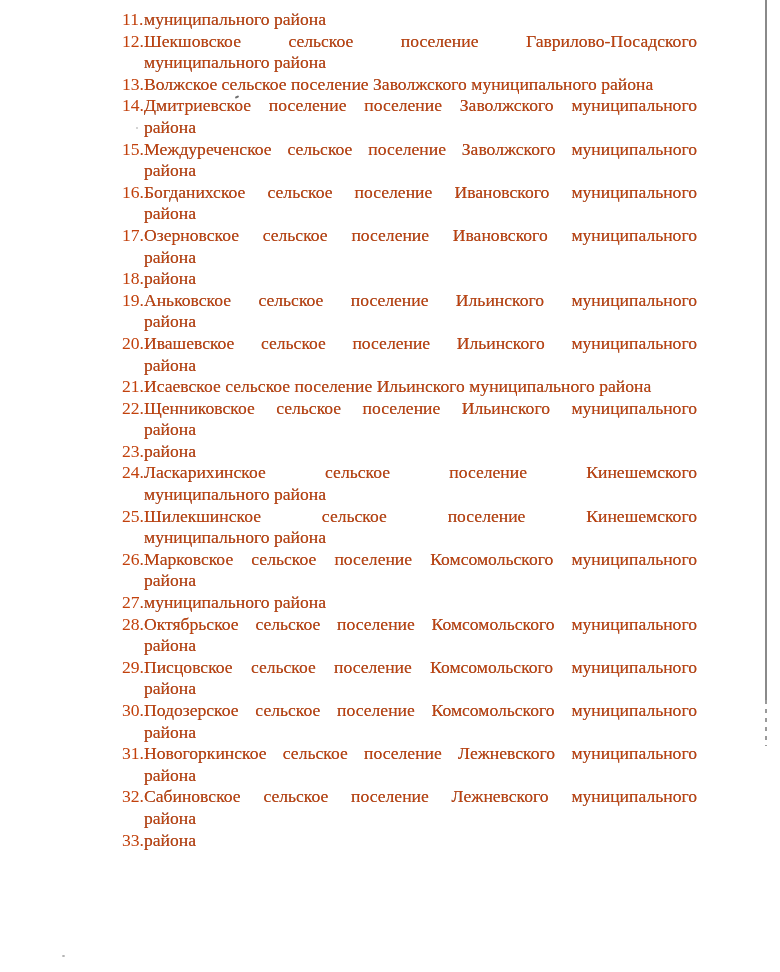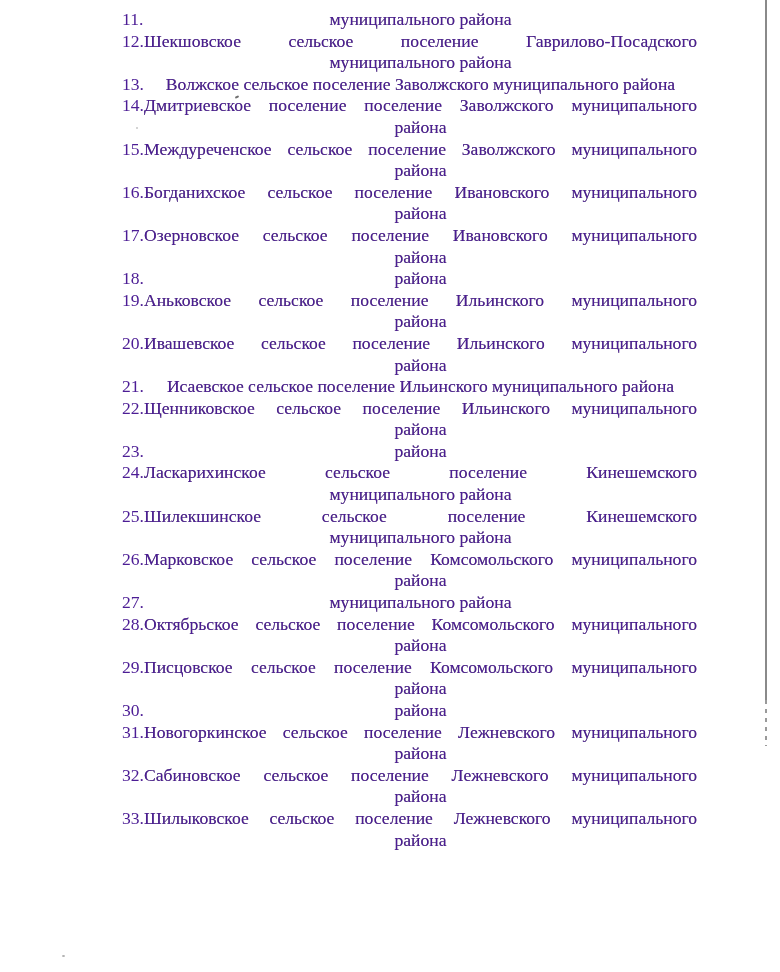--- a/index.html
+++ b/index.html
@@ -7,21 +7,21 @@
     padding: 0;
     background: #ffffff;
   }
   .page {
     position: relative;
     width: 780px;
     height: 972px;
     background: #ffffff;
     overflow: hidden;
     font-family: "Liberation Serif", "DejaVu Serif", serif;
-    color: #4c1d95;
+    color: #c2410c;
   }
   
   .list {
     list-style: none;
     margin: 0;
     padding: 9px 0 0 122px;
   }
   .item {
     position: relative;
     padding-left: 22px;
@@ -29,21 +29,21 @@
     font-size: 17.6px;
     line-height: 21.6px;
   }
   .num {
     position: absolute;
     left: 0;
     top: 0;
     white-space: nowrap;
   }
   .line {
-    text-align: center;
+    text-align: left;
     
     text-shadow: 0 0 0.4px rgba(20,20,20,0.55);
   }
   .line.just {
     text-align: justify;
     text-align-last: justify;
   }
   
   .edge-line-solid {
     position: absolute;
@@ -227,38 +227,38 @@
       <li class="item">
         <span class="num">29.</span>
         <div class="text">
           <div class="line just">Писцовское сельское поселение Комсомольского муниципального</div>
           <div class="line">района</div>
         </div>
       </li>
       <li class="item">
         <span class="num">30.</span>
         <div class="text">
+          <div class="line just">Подозерское сельское поселение Комсомольского муниципального</div>
           <div class="line">района</div>
         </div>
       </li>
       <li class="item">
         <span class="num">31.</span>
         <div class="text">
           <div class="line just">Новогоркинское сельское поселение Лежневского муниципального</div>
           <div class="line">района</div>
         </div>
       </li>
       <li class="item">
         <span class="num">32.</span>
         <div class="text">
           <div class="line just">Сабиновское сельское поселение Лежневского муниципального</div>
           <div class="line">района</div>
         </div>
       </li>
       <li class="item">
         <span class="num">33.</span>
         <div class="text">
-          <div class="line just">Шилыковское сельское поселение Лежневского муниципального</div>
           <div class="line">района</div>
         </div>
       </li>
     </ol>
 </div>
 
 </body></html>

